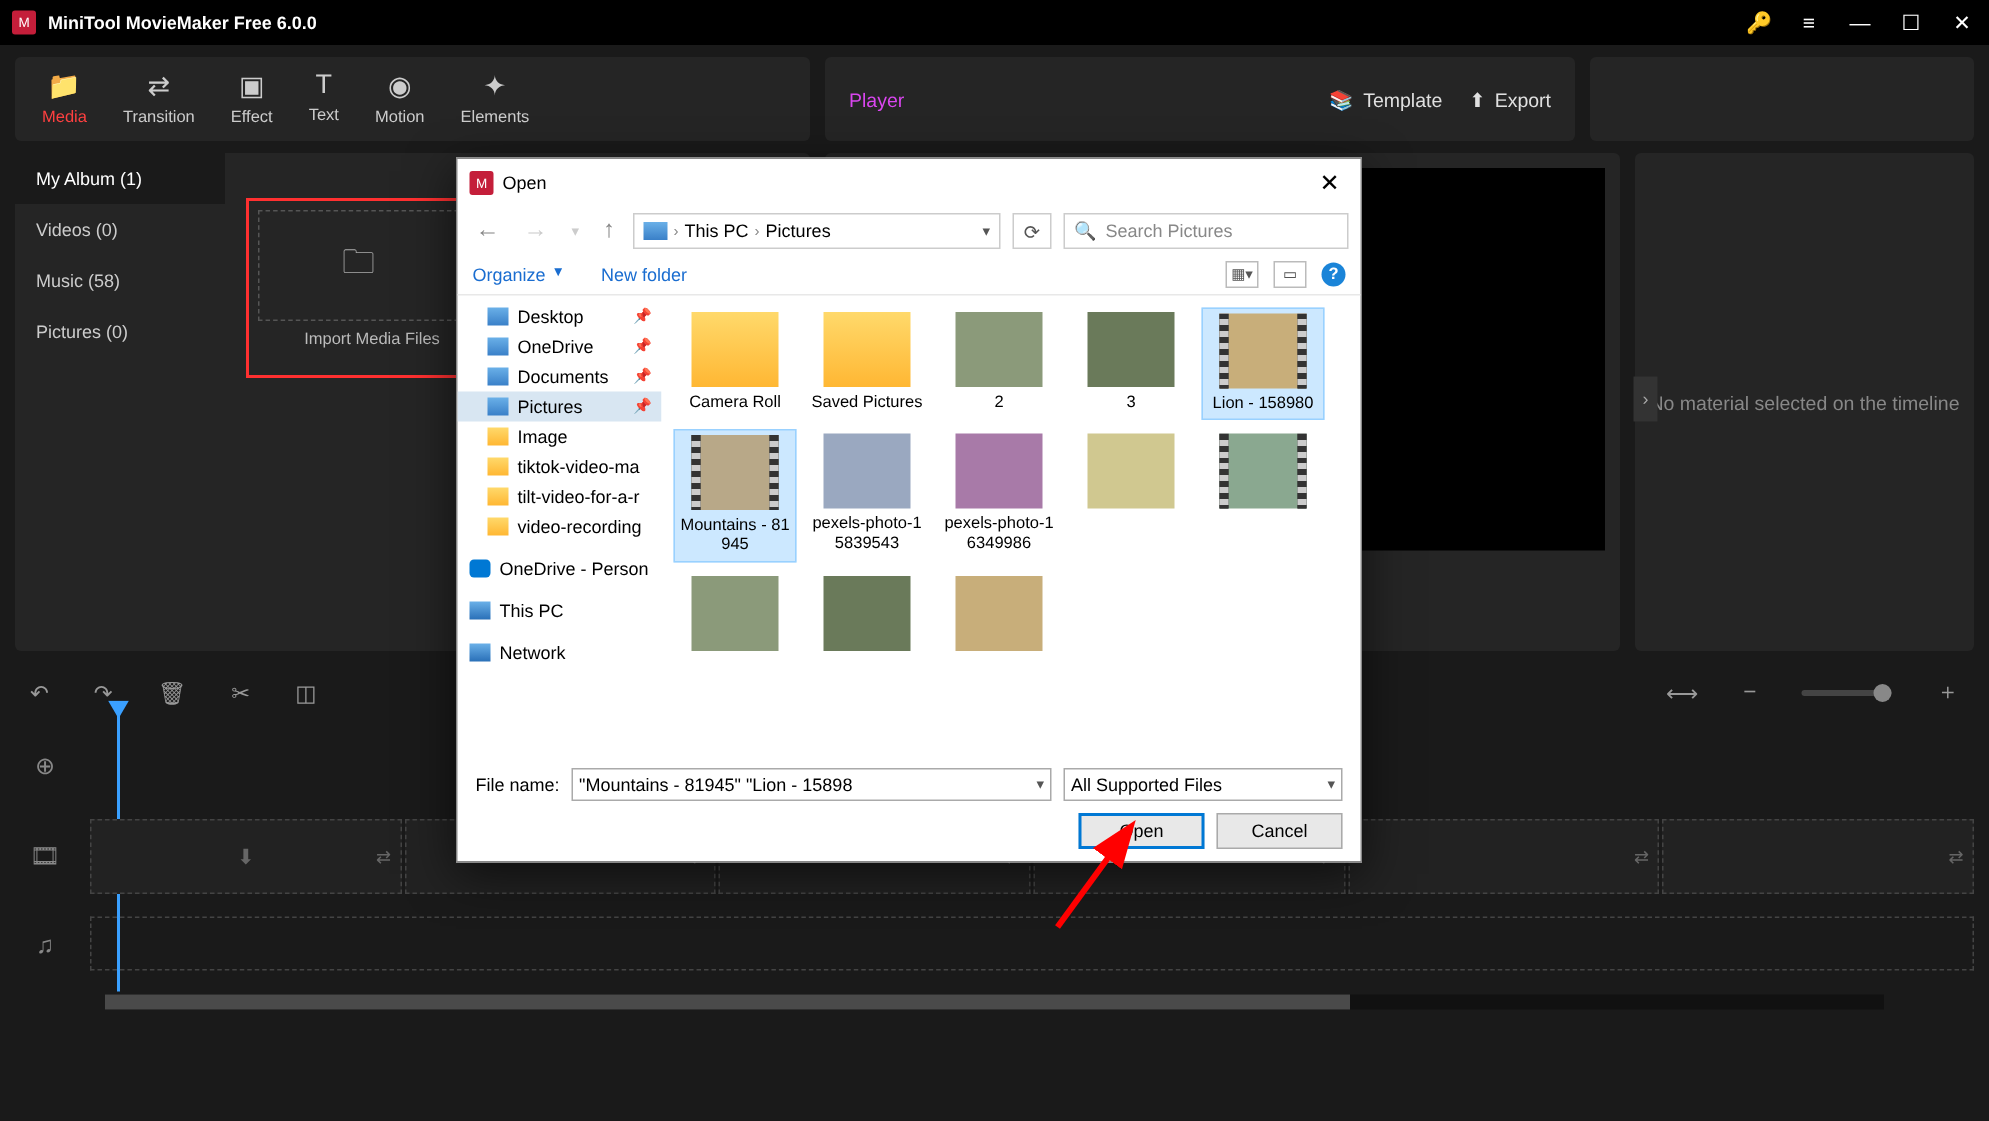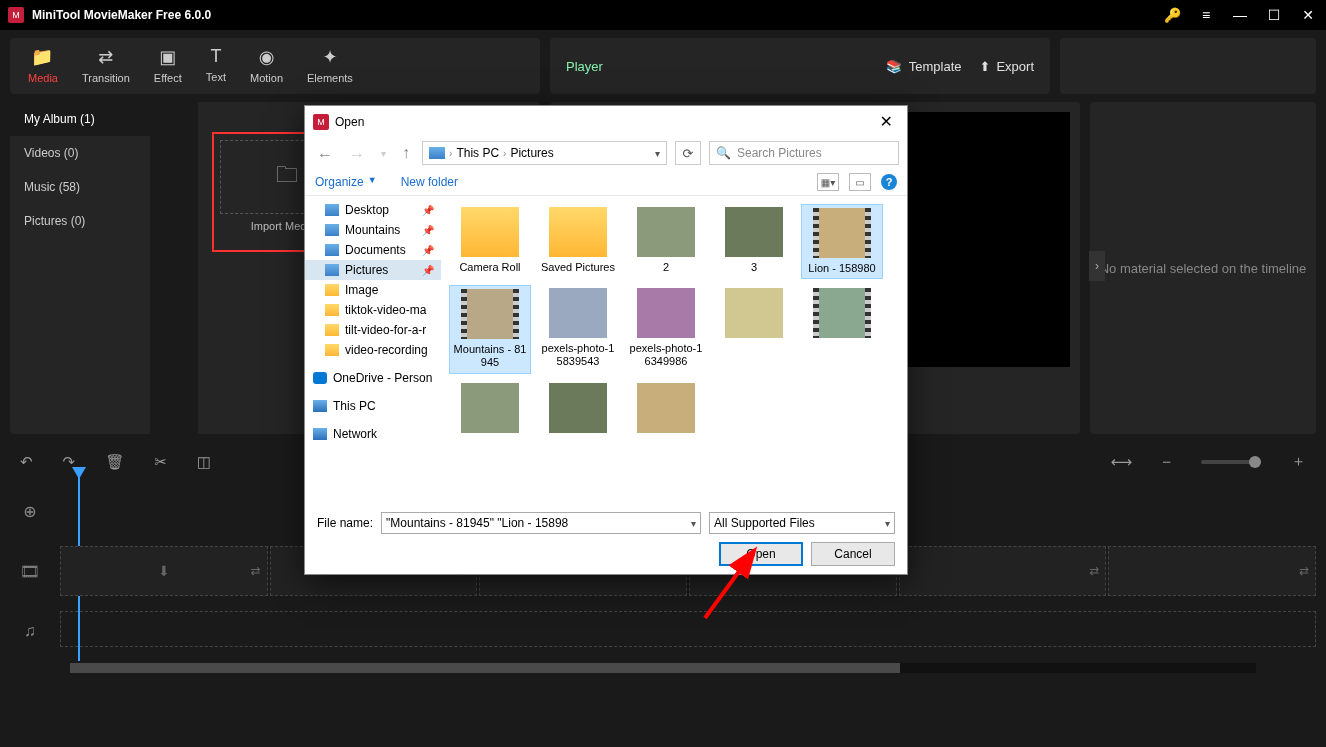--- a/index.html
+++ b/index.html
@@ -18,27 +18,27 @@
 .panel { background: #252525; border-radius: 4px; }
 
 
 .tooltabs { display: flex; gap: 24px; padding: 8px 18px 10px; }
 .tt { display: flex; flex-direction: column; align-items: center; gap: 4px; color: #ccc; font-size: 11px; cursor: pointer; }
 .tt.active { color: #ff4040; }
 .tt .ic { font-size: 18px; }
 
 
 .playerpanel { flex: 1; display: flex; justify-content: space-between; align-items: center; padding: 0 16px; height: 56px; }
-.playerpanel .lbl { font-size: 13px; color: #86efac; }
+.playerpanel .lbl { font-size: 13px; color: #d946ef; }
 .ppbtns { display: flex; gap: 18px; align-items: center; }
 .ppbtn { display: flex; gap: 6px; align-items: center; color: #e0e0e0; font-size: 13px; cursor: pointer; }
 
 
 .midrow { display: flex; gap: 10px; padding: 0 10px 8px; height: 340px; }
-.leftcol { width: 530px; display: flex; gap: 48px; }
+.leftcol { width: 530px; display: flex; }
 .sidebar { width: 140px; background: #252525; border-radius: 4px 0 0 4px; }
 .sbitem { padding: 10px 14px; font-size: 12px; color: #ccc; cursor: pointer; }
 .sbitem.active { background: #1a1a1a; color: #fff; }
 .mediaarea { flex: 1; background: #252525; border-radius: 0 4px 4px 0; position: relative; }
 .importbox { position: absolute; left: 14px; top: 30px; width: 150px; height: 120px; border: 2px solid #ff3030; }
 .importinner { margin: 6px; height: 74px; border: 1px dashed #555; display: flex; align-items: center; justify-content: center; }
 .importinner .fic { font-size: 22px; color: #aaa; }
 .importlbl { text-align: center; font-size: 11px; color: #bbb; margin-top: 6px; padding-left: 18px; }
 
 .previewcol { width: 530px; background: #252525; border-radius: 4px; display: flex; flex-direction: column; align-items: center; padding: 10px; }
@@ -328,21 +328,21 @@
   </div>
   <div class="dlg-body">
     <div class="dlg-tree">
       <div class="treeitem">
           <span class="fic blue"></span>
           <span>Desktop</span>
           <span class="pin">📌</span>
         </div>
       <div class="treeitem">
           <span class="fic blue"></span>
-          <span>Mountains</span>
+          <span>OneDrive</span>
           <span class="pin">📌</span>
         </div>
       <div class="treeitem">
           <span class="fic blue"></span>
           <span>Documents</span>
           <span class="pin">📌</span>
         </div>
       <div class="treeitem sel">
           <span class="fic blue"></span>
           <span>Pictures</span>

